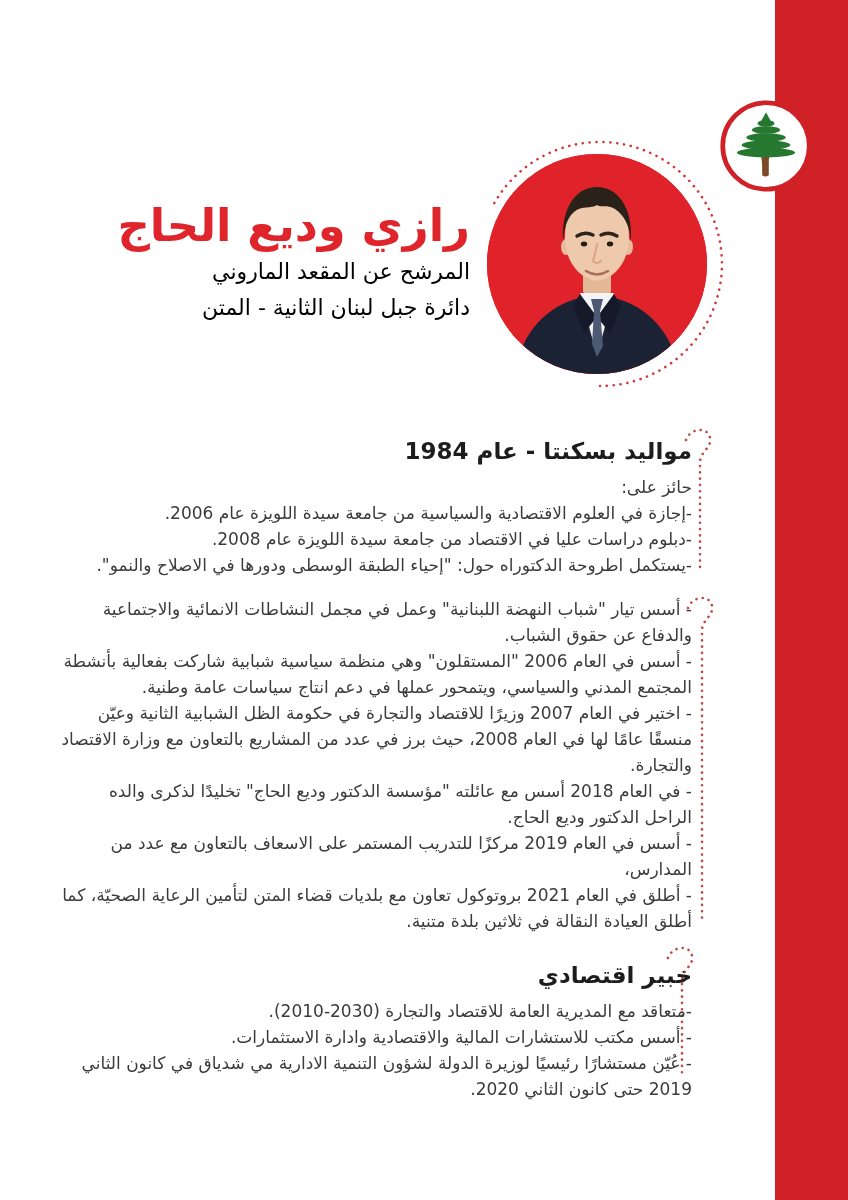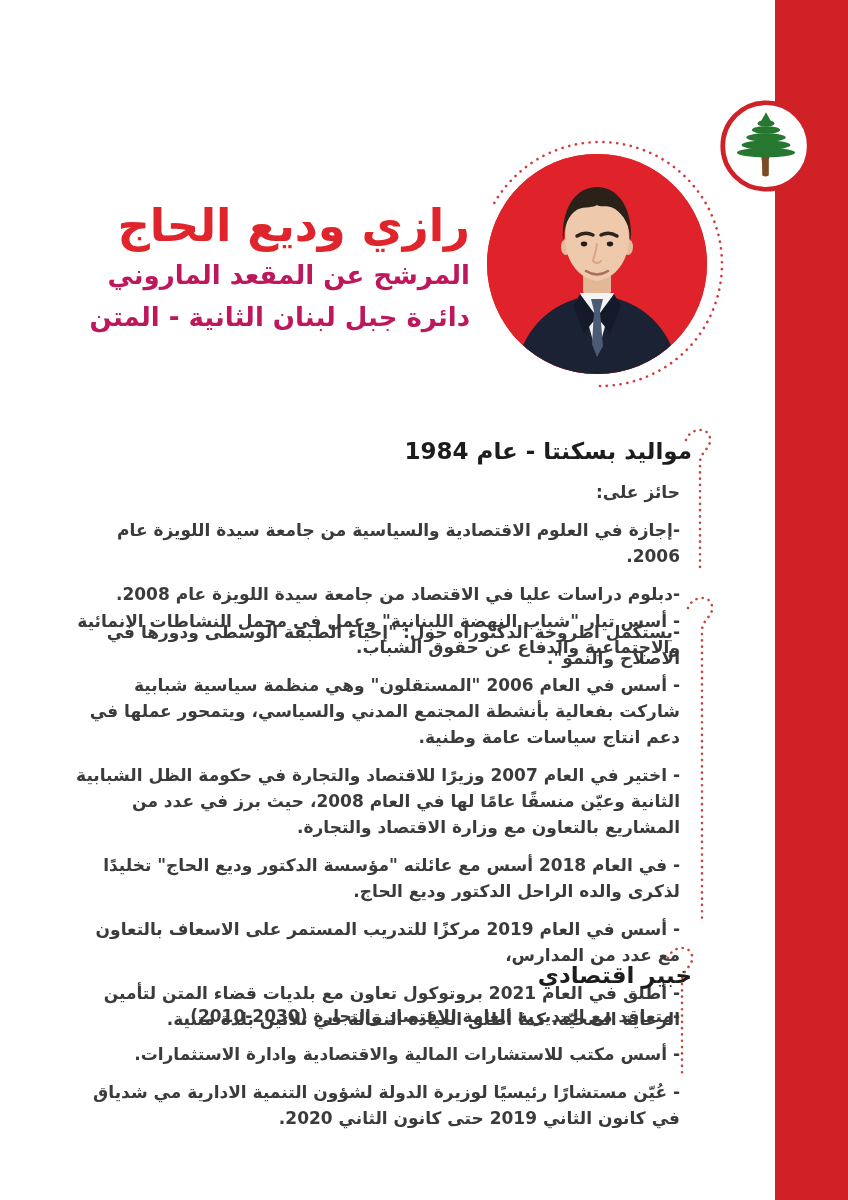--- a/index.html
+++ b/index.html
@@ -11,24 +11,24 @@
   .logo{position:absolute;left:719px;top:99px;width:94px;height:94px;}
   .photo-wrap{
     position:absolute;left:487px;top:154px;width:220px;height:220px;border-radius:50%;
     overflow:hidden;background:#e0232a;
   }
   .dotted-arc{position:absolute;left:470px;top:134px;width:260px;height:260px;pointer-events:none;}
   .header-block{position:absolute;right:378px;top:190px;text-align:right;direction:rtl;white-space:nowrap;margin-top:8px;}
   .candidate-name{
     margin:0;font-size:45px;line-height:1.25;font-weight:bold;color:#e0242b;letter-spacing:-1px;
   }
-  .subtitle{font-size:26px;color:#be185d;line-height:1.62;font-weight:700;}
+  .subtitle{font-size:22px;color:#000000;line-height:1.62;font-weight:400;}
   .section{position:absolute;right:156px;width:635px;direction:rtl;text-align:right;}
   .section h2{margin:15px 0 7px 0;font-size:23px;font-weight:bold;color:#1d1d1d;line-height:1.3;}
-  .section p{margin:12px;font-size:17px;line-height:26px;color:#3b3b3b;font-weight:bold;}
+  .section p{margin:0;font-size:17px;line-height:26px;color:#3b3b3b;}
   .sec1{top:422px;}
   .sec2{top:596px;}
   .sec3{top:946px;}
   .brace{position:absolute;pointer-events:none;}
   .brace path{fill:none;stroke:#bf4a44;stroke-width:2.6;stroke-linecap:round;stroke-dasharray:0.1 6.2;}
   .arc-path{fill:none;stroke:#d2383e;stroke-width:2.6;stroke-linecap:round;stroke-dasharray:0.1 6.8;}
 </style>
 </head>
 <body>
 

